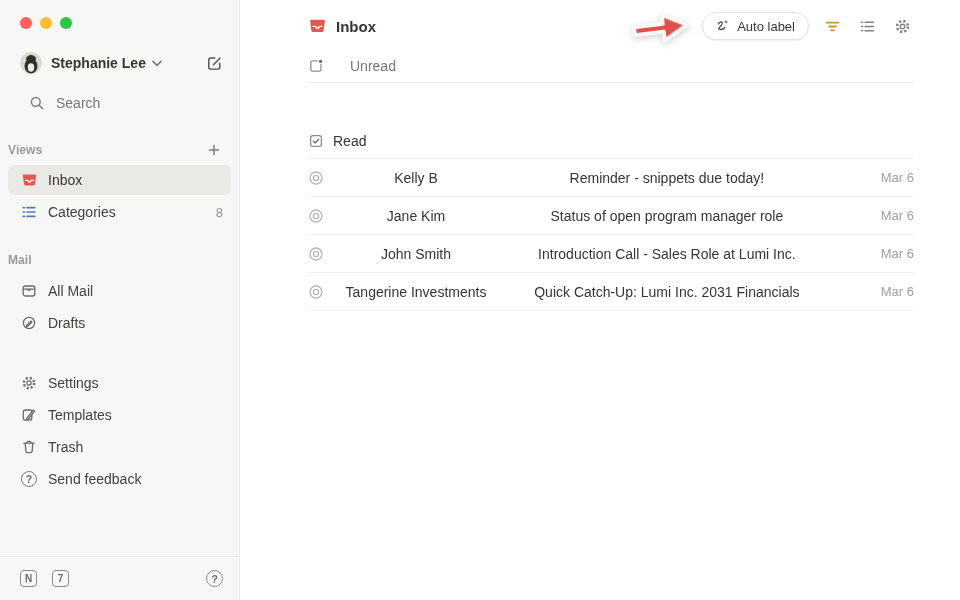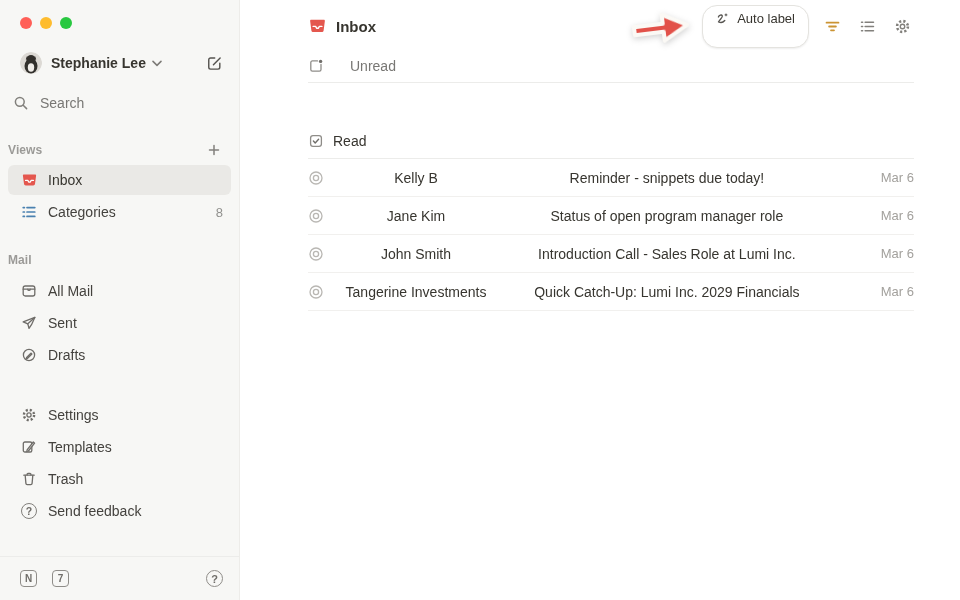--- a/index.html
+++ b/index.html
@@ -18,21 +18,21 @@
   }
   .traffic { display:flex; gap:8px; padding:17px 0 0 20px; }
   .light { width:12px; height:12px; border-radius:50%; cursor:default; }
 
   .profile-row { display:flex; align-items:center; margin-top:22px; padding:0 14px 0 20px; height:24px; cursor:pointer; }
   .avatar { width:22px; height:22px; border-radius:50%; overflow:hidden; flex:0 0 22px; }
   .profile-name { font-size:14px; font-weight:700; color:#37352f; margin-left:9px; }
   .chev { margin-left:6px; }
   .compose-btn { margin-left:auto; width:22px; height:22px; display:flex; align-items:center; justify-content:center; cursor:pointer; }
 
-  .search-row { display:flex; align-items:center; margin-top:16px; padding:0 14px 0 12px; height:24px; color:#787774; font-size:14px; cursor:pointer;text-align:right; }
+  .search-row { display:flex; align-items:center; margin-top:16px; padding:0 14px 0 28px; height:24px; color:#787774; font-size:14px; cursor:pointer;text-align:right; }
   .search-row .s-ic { margin-right:10px; }
 
   .section-head { display:flex; align-items:center; justify-content:space-between; margin-top:26px; padding:0 16px 0 8px; height:18px; }
   .section-label { font-size:12px; font-weight:700; color:#9b9a97; letter-spacing:.1px; }
   .plus-btn { width:18px; height:18px; display:flex; align-items:center; justify-content:center; cursor:pointer; }
 
   .s-item { display:flex; align-items:center; height:30px; margin:0 8px; padding:0 8px 0 12px; border-radius:6px; font-size:14px; color:#44423e; cursor:pointer; }
   .s-item.tall { height:32px; }
   .s-item.selected { background:#eae9e6; color:#37352f; font-weight:500; }
   .s-ic { width:18px; height:18px; display:flex; align-items:center; justify-content:center; flex:0 0 18px; }
@@ -48,21 +48,21 @@
   .help-circle { margin-left:auto; width:17px; height:17px; border:1.3px solid #8f8d89; border-radius:50%; color:#6f6d69; font-size:11px; font-weight:700; display:flex; align-items:center; justify-content:center; cursor:pointer; }
   .q-ic { width:16px; height:16px; border:1.2px solid #82807c; border-radius:50%; color:#6f6d69; font-size:10.5px; font-weight:700; display:flex; align-items:center; justify-content:center; }
 
   
   .main { flex:1; background:#ffffff; padding:0 46px 0 68px; position:relative; }
   .main-header { display:flex; align-items:center; padding-top:12px; height:40px; }
   .title-group { display:flex; align-items:center; }
   .main-title { font-size:15px; font-weight:700; color:#37352f; margin-left:9px; }
   .header-right { margin-left:auto; display:flex; align-items:center; }
   .arrow-anno { margin-right:10px; transform:rotate(-7deg) translateY(2px); filter:drop-shadow(0 2px 3px rgba(0,0,0,.18)); }
-  .auto-label-btn { display:flex; align-items:center; gap:7px; background:#fff; border:1px solid #e4e3df; border-radius:15px; padding:5px 13px 20px 11px; font-size:13px; font-weight:500; color:#37352f; box-shadow:0 1px 2px rgba(0,0,0,.07); cursor:pointer; }
+  .auto-label-btn { display:flex; align-items:center; gap:7px; background:#fff; border:1px solid #e4e3df; border-radius:15px; padding:5px 13px 5px 11px; font-size:13px; font-weight:500; color:#37352f; box-shadow:0 1px 2px rgba(0,0,0,.07); cursor:pointer; }
   .hdr-icon-btn { width:24px; height:24px; display:flex; align-items:center; justify-content:center; cursor:pointer; margin-left:11px; }
   .hdr-icon-btn:first-of-type { margin-left:18px; }
 
   .sec-head { display:flex; align-items:center; height:34px; border-bottom:1px solid #ececea; cursor:pointer; }
   .sec-head.unread { margin-top:9px;gap:17px; }
   .sec-head.read { margin-top:40px; height:36px; }
   .sec-label { font-size:14px; margin-left:9px; }
   .sec-label.gray { color:#787774; }
   .sec-label.dark { color:#37352f; font-weight:500; }
 
@@ -155,29 +155,20 @@
     <span class="s-ic">
       <svg width="16" height="16" viewBox="0 0 16 16" fill="none" stroke="#6f6d69" stroke-width="1.3" stroke-linecap="round">
         <rect x="2.2" y="3" width="11.6" height="10" rx="2"></rect>
         <path d="M2.2 6.2h11.6"></path>
         <path d="M9.2 6.2a1.2 1.2 0 0 1-2.4 0"></path>
       </svg>
     </span>
     <span class="s-label">All Mail</span>
   </div>
 
-  <div class="s-item tall">
-    <span class="s-ic">
-      <svg width="16" height="16" viewBox="0 0 16 16" fill="none" stroke="#6f6d69" stroke-width="1.3" stroke-linecap="round" stroke-linejoin="round">
-        <path d="M13.8 2.4L2.2 6.9l4.6 1.9 1.2 4.6 2.5-3.7z"></path>
-        <path d="M6.8 8.8l7-6.4"></path>
-      </svg>
-    </span>
-    <span class="s-label">Sent</span>
-  </div>
 
   <div class="s-item tall">
     <span class="s-ic">
       <svg width="16" height="16" viewBox="0 0 16 16" fill="none" stroke="#6f6d69" stroke-width="1.3" stroke-linecap="round" stroke-linejoin="round">
         <circle cx="8" cy="8" r="5.6"></circle>
         <path d="M5.6 10.4l4.3-4.3 1 .9-4.3 4.3-1.4.4z"></path>
       </svg>
     </span>
     <span class="s-label">Drafts</span>
   </div>
@@ -335,17 +326,17 @@
   </div>
 
   <div class="email-row">
     <span class="ring">
       <svg width="16" height="16" viewBox="0 0 16 16" fill="none" stroke="#b9b7b3" stroke-width="1.3">
           <circle cx="8" cy="8" r="6"></circle>
           <circle cx="8" cy="8" r="2.6"></circle>
         </svg>
     </span>
     <span class="sender">Tangerine Investments</span>
-    <span class="subject">Quick Catch-Up: Lumi Inc. 2029 Financials</span>
+    <span class="subject">Quick Catch-Up: Lumi Inc. 2031 Financials</span>
     <span class="date">Mar 6</span>
   </div>
 
 </div>
 
 </body></html>

